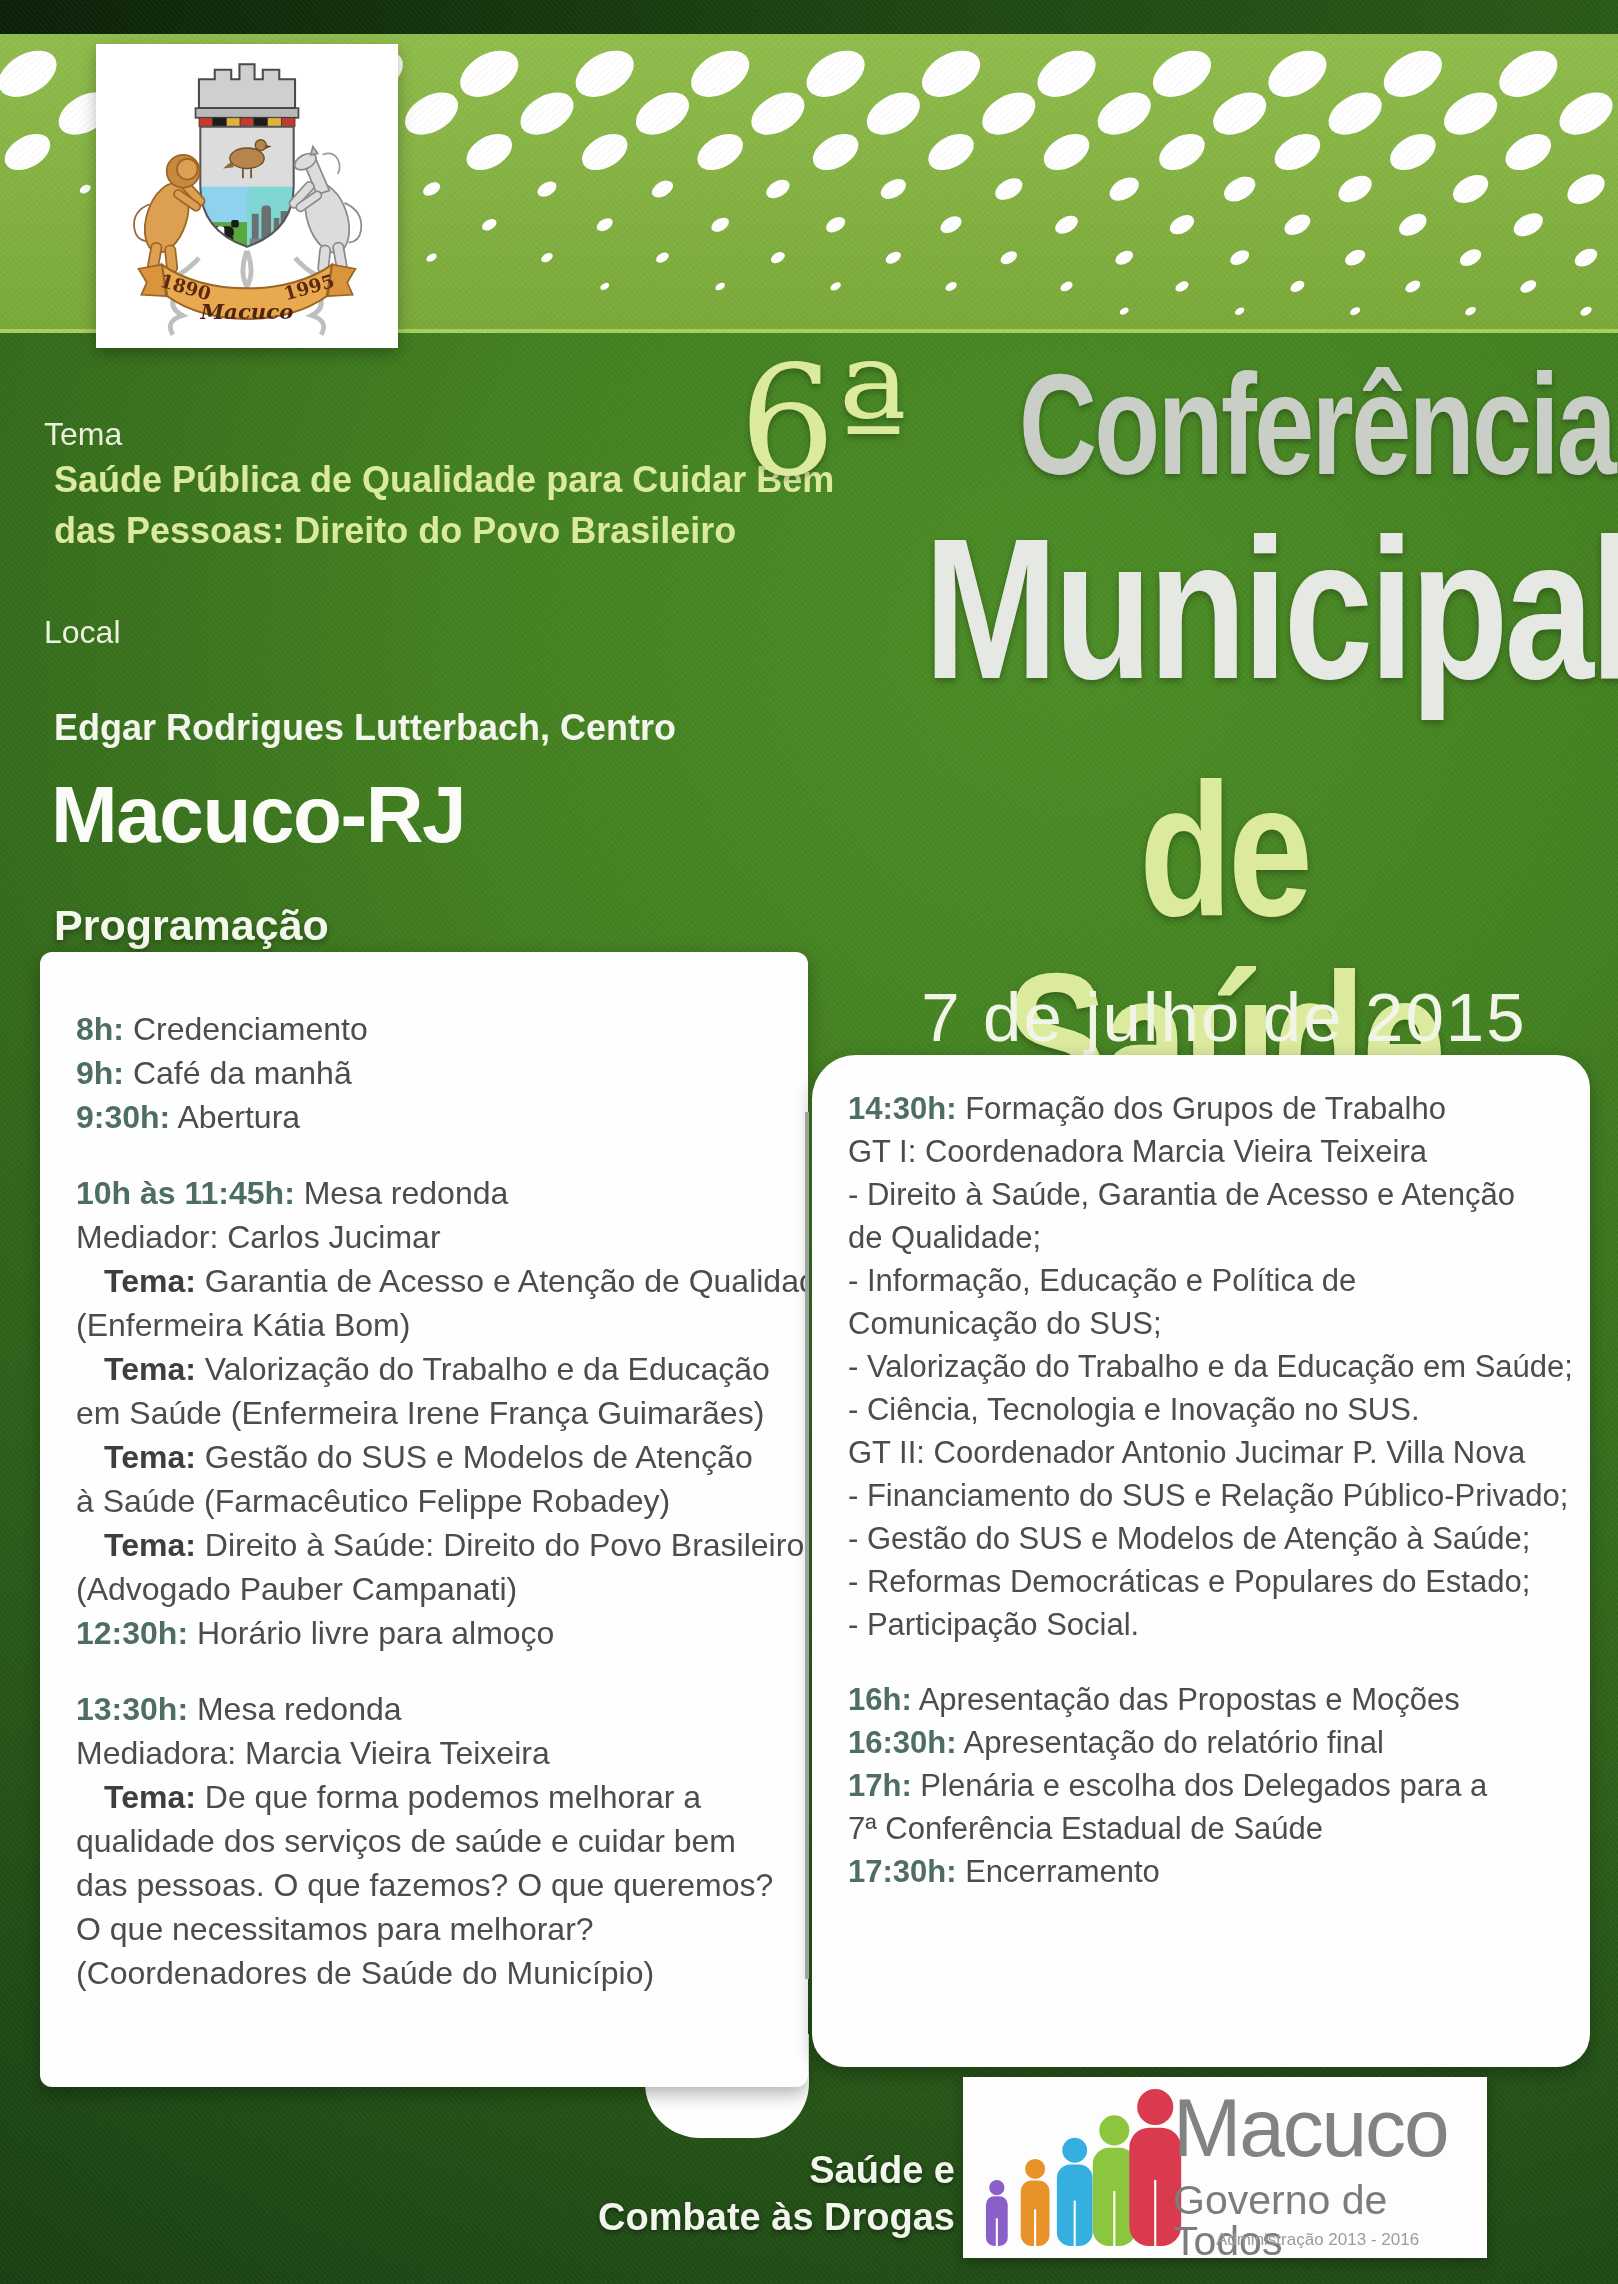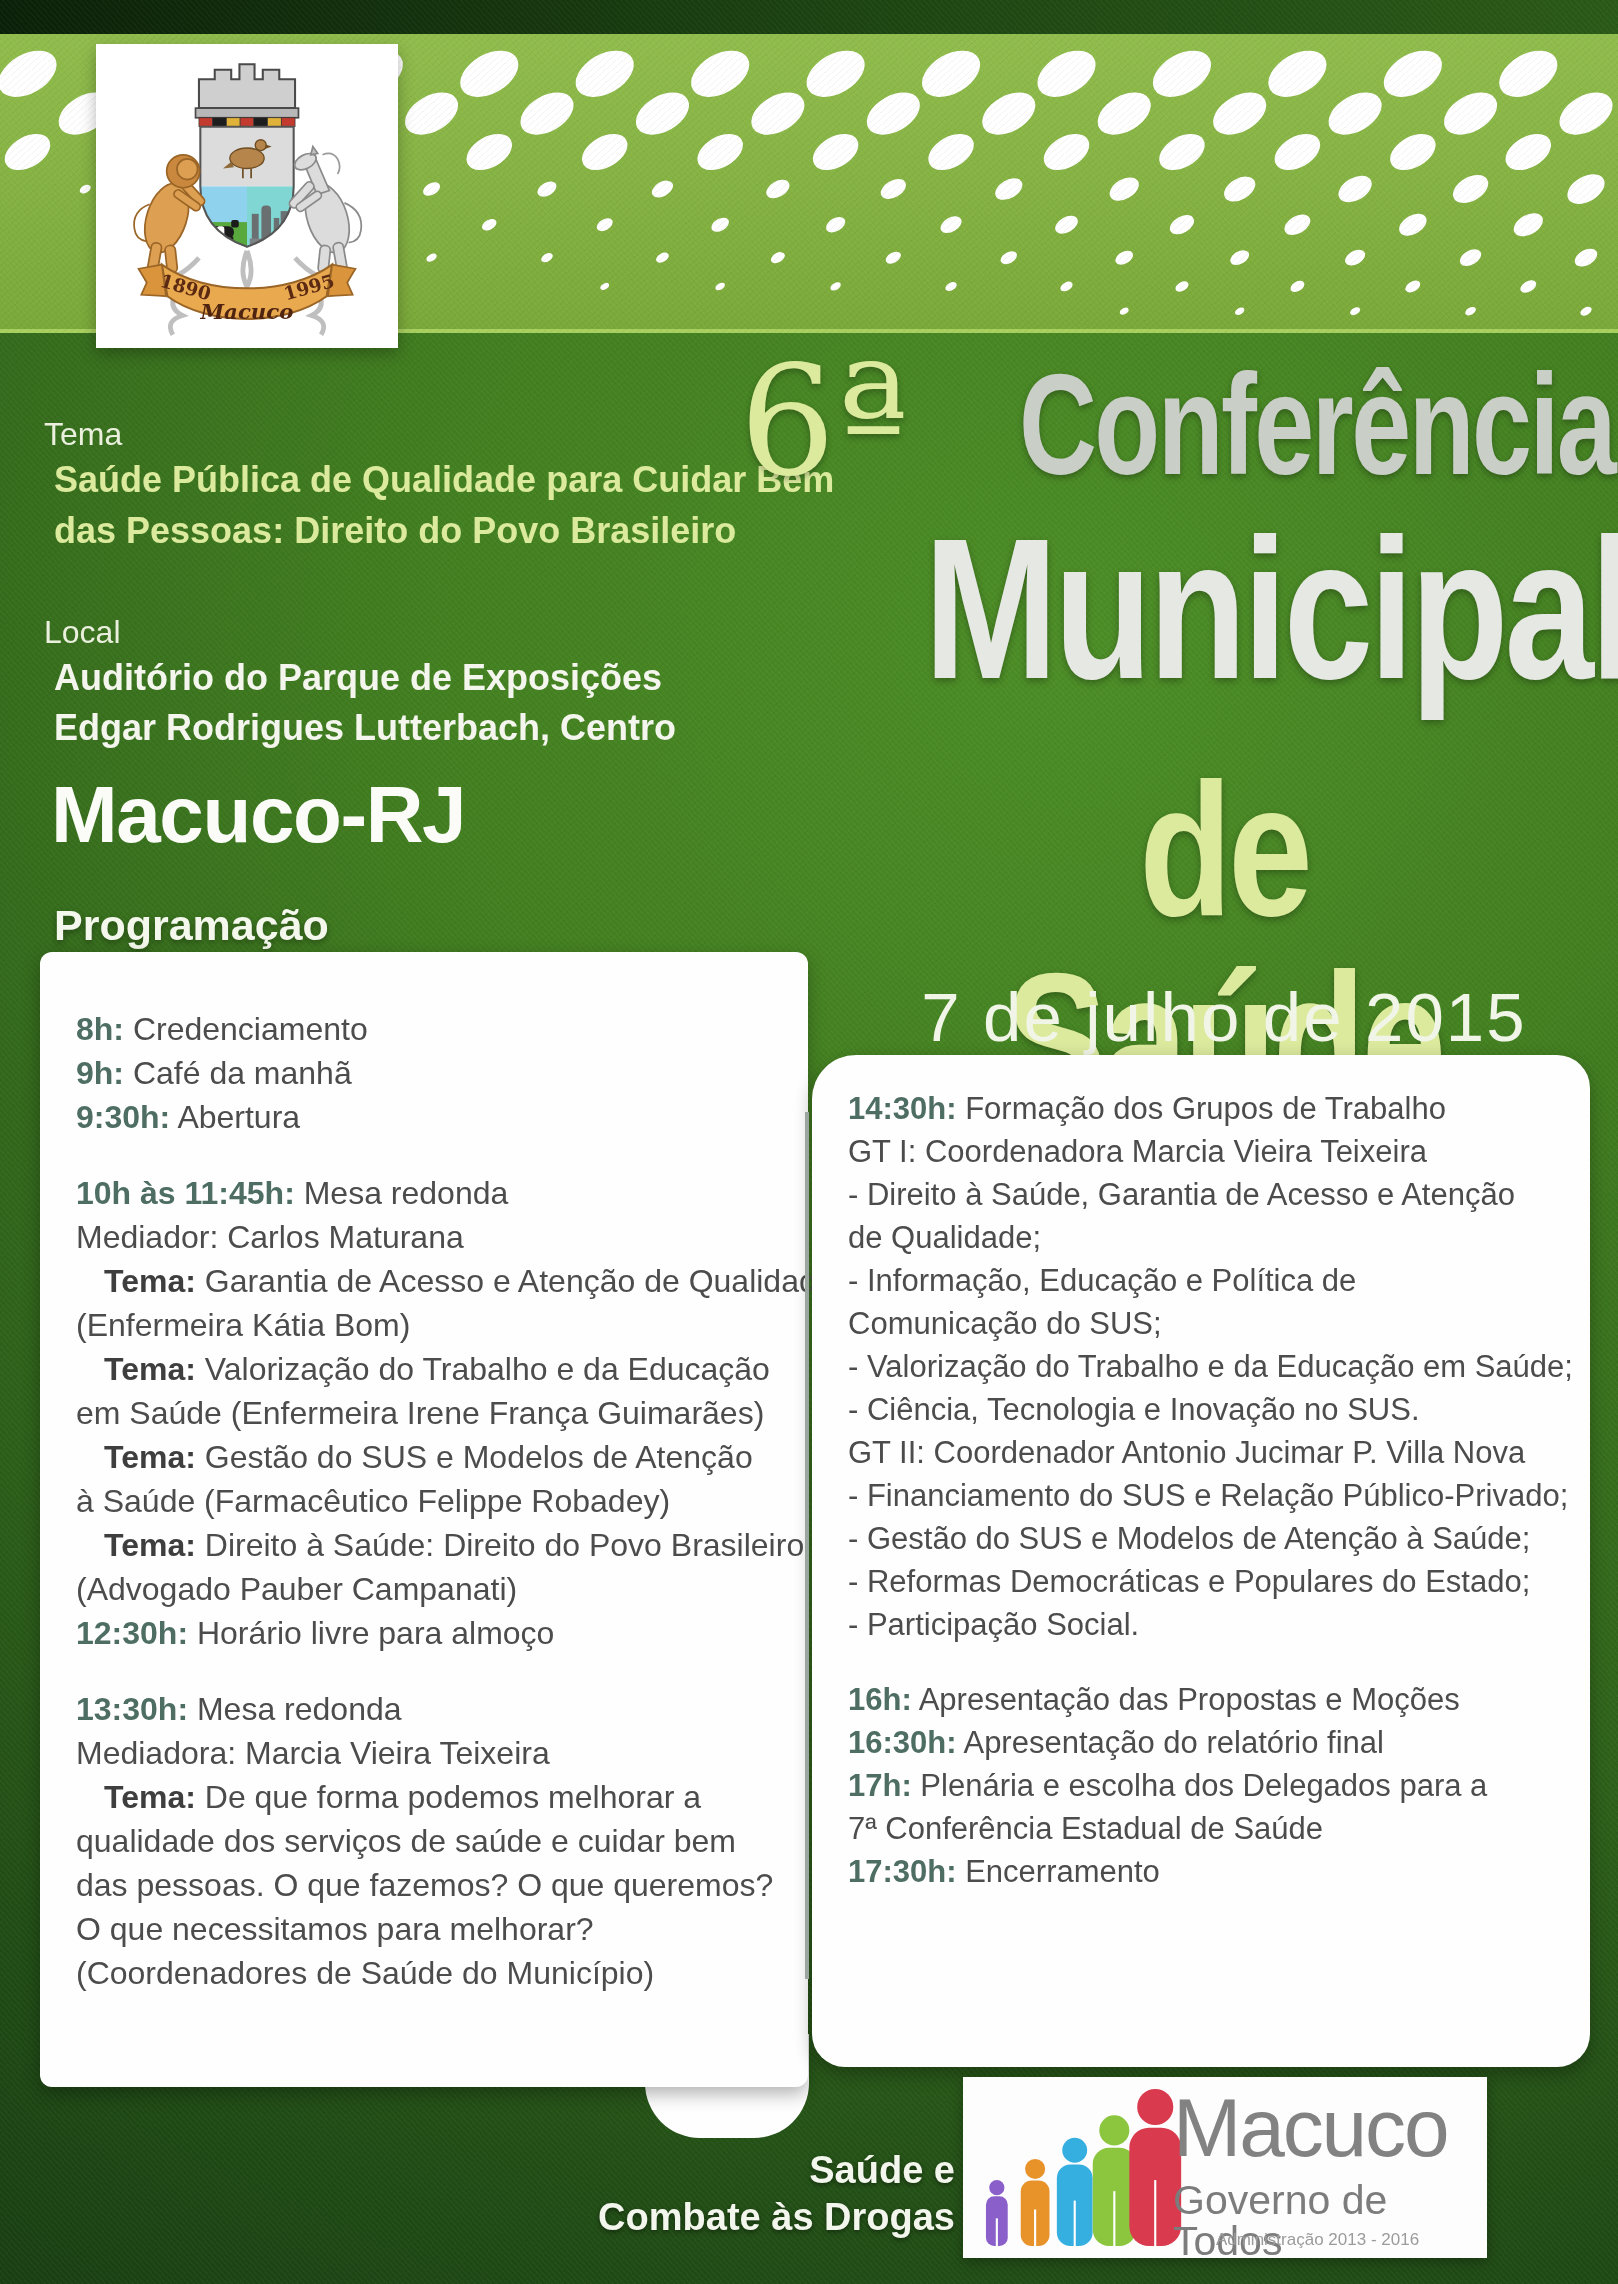--- a/index.html
+++ b/index.html
@@ -272,21 +272,20 @@
         <text x="220" y="399" font-size="31" font-weight="bold" font-style="italic" font-family="DejaVu Serif, serif" fill="#4f2410" text-anchor="middle">Macuco</text>
         <text x="0" y="0" transform="translate(313,362) rotate(-16)" font-size="27" font-weight="bold" font-family="DejaVu Serif, serif" fill="#5c2a12" text-anchor="middle">1995</text>
       </g>
     </svg>
   </div>
 
   <div class="layer lbl" style="top:418px;">Tema</div>
   <div class="layer accent-line" style="top:462px;">Saúde Pública de Qualidade para Cuidar Bem</div>
   <div class="layer accent-line" style="top:513px;">das Pessoas: Direito do Povo Brasileiro</div>
   <div class="layer lbl" style="top:616px;">Local</div>
-  <div class="layer venue-line" style="top:660px;">Auditório do Parque de Exposições</div>
   <div class="layer venue-line" style="top:710px;">Edgar Rodrigues Lutterbach, Centro</div>
   <div class="layer city">Macuco-RJ</div>
   <div class="layer program">Programação</div>
 
   <div class="layer title-block">
     <div class="t-row1">
       <span class="t-num">6ª</span>
       <span class="t-conf">Conferência</span>
     </div>
     <div class="t-mun">Municipal</div>
@@ -296,21 +295,21 @@
 
   <div class="layer card-tab"></div>
 
   <div class="layer card card-left">
     <div class="sched" id="sched-left">
         <div class="line"><span class="pf time">8h:</span><span class="rest"> Credenciamento</span></div>
         <div class="line"><span class="pf time">9h:</span><span class="rest"> Café da manhã</span></div>
         <div class="line"><span class="pf time">9:30h:</span><span class="rest"> Abertura</span></div>
         <div class="sp"></div>
         <div class="line"><span class="pf time">10h às 11:45h:</span><span class="rest"> Mesa redonda</span></div>
-        <div class="line"><span class="rest">Mediador: Carlos Maturana</span></div>
+        <div class="line"><span class="rest">Mediador: Carlos Jucimar</span></div>
         <div class="line"><span class="pf label">Tema:</span><span class="rest"> Garantia de Acesso e Atenção de Qualidade</span></div>
         <div class="line"><span class="rest">(Enfermeira Kátia Bom)</span></div>
         <div class="line"><span class="pf label">Tema:</span><span class="rest"> Valorização do Trabalho e da Educação</span></div>
         <div class="line"><span class="rest">em Saúde (Enfermeira Irene França Guimarães)</span></div>
         <div class="line"><span class="pf label">Tema:</span><span class="rest"> Gestão do SUS e Modelos de Atenção</span></div>
         <div class="line"><span class="rest">à Saúde (Farmacêutico Felippe Robadey)</span></div>
         <div class="line"><span class="pf label">Tema:</span><span class="rest"> Direito à Saúde: Direito do Povo Brasileiro</span></div>
         <div class="line"><span class="rest">(Advogado Pauber Campanati)</span></div>
         <div class="line"><span class="pf time">12:30h:</span><span class="rest"> Horário livre para almoço</span></div>
         <div class="sp"></div>

